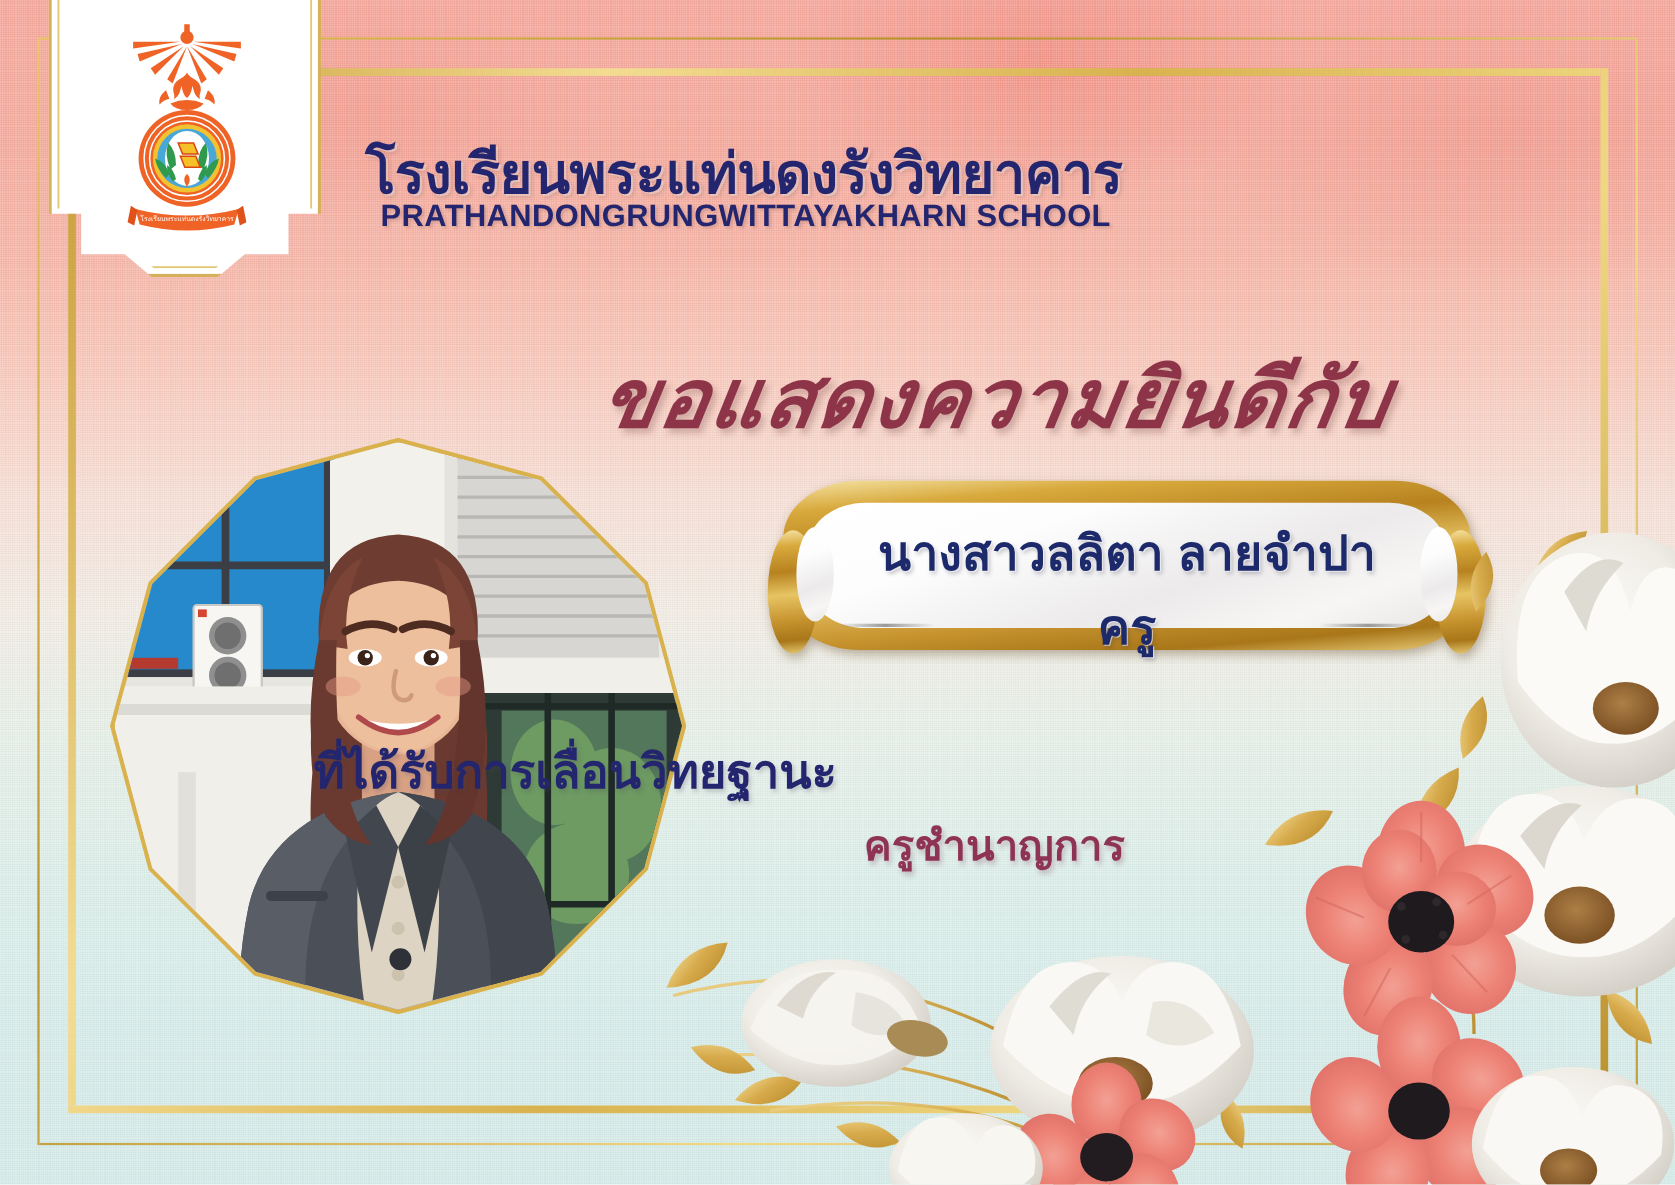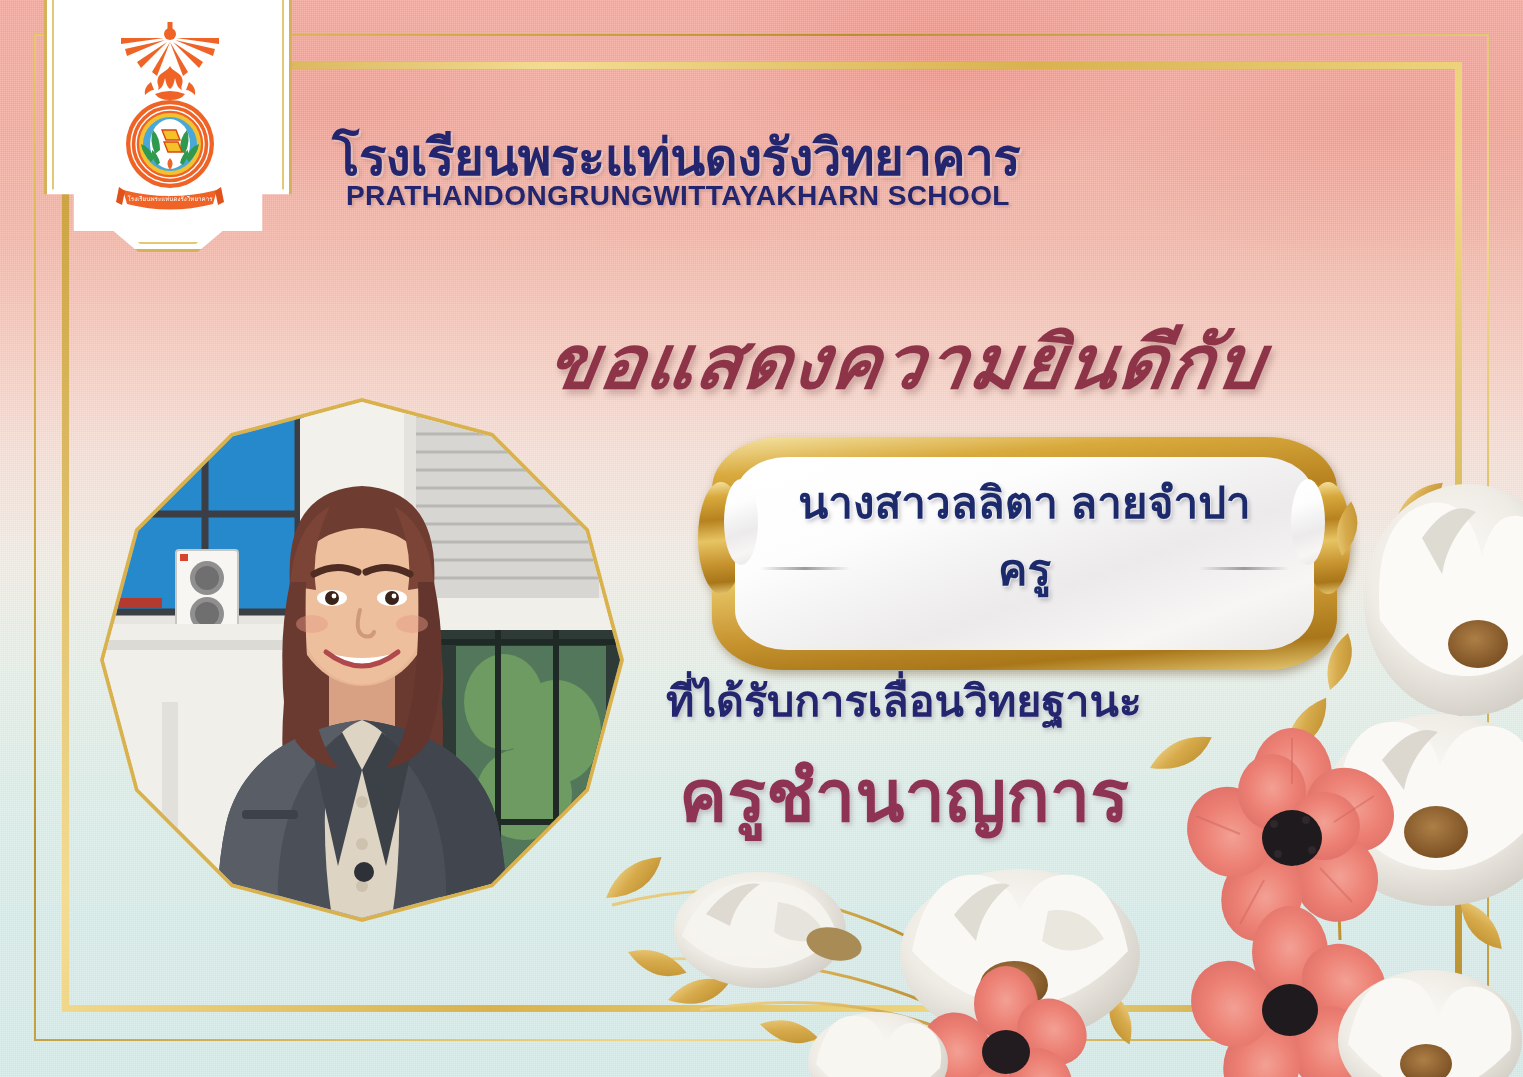--- a/index.html
+++ b/index.html
@@ -113,21 +113,21 @@
   }
   #photo{
     position:absolute;left:4px;top:4px;width:516px;height:516px;
     clip-path:polygon(50% 0%,75% 6.7%,93.3% 25%,100% 50%,93.3% 75%,75% 93.3%,
                       50% 100%,25% 93.3%,6.7% 75%,0% 50%,6.7% 25%,25% 6.7%);
     overflow:hidden;
   }
 
   
   #plaque{
-    position:absolute;left:712px;top:437px;width:625px;height:233px;
+    position:absolute;left:712px;top:437px;width:625px;height:154px;
   }
   .plaque-gold{
     position:absolute;inset:0;
     background:linear-gradient(175deg,#f6e5a8 0%,#d8a93c 14%,#b7821f 34%,
                #e7c463 52%,#c79430 72%,#a97619 88%,#e8cd78 100%);
     border-radius:70px/52px;
     filter:drop-shadow(2px 4px 5px rgba(90,60,20,.38));
   }
   .plaque-gold::before,.plaque-gold::after{
     content:"";position:absolute;width:46px;height:112px;top:45px;
@@ -159,28 +159,28 @@
   }
   .rule{
     position:absolute;top:130px;height:3px;width:90px;
     background:linear-gradient(90deg,rgba(150,150,150,0),#9a9a9a,rgba(150,150,150,0));
   }
   .rule.l{left:48px;}
   .rule.r{right:48px;}
 
   
   #promo-line{
-    position:absolute;left:0;top:667px;width:1523px;text-align:center;
+    position:absolute;left:0;top:667px;width:1523px;text-align:left;
     font-size:43px;font-weight:bold;color:#23256e;
     text-shadow:2px 3px 4px rgba(80,70,90,.25);
     padding-left:285px;box-sizing:border-box;white-space:nowrap;
   }
   #promo-rank{
     position:absolute;left:0;top:738px;width:1523px;text-align:center;
-    font-size:72px;font-weight:bold;color:#8e3354;
+    font-size:38px;font-weight:bold;color:#8e3354;
     text-shadow:2px 3px 5px rgba(110,60,80,.28);
     padding-left:285px;box-sizing:border-box;white-space:nowrap;
   }
 
   
   #florals{position:absolute;left:0;top:0;width:1523px;height:1077px;pointer-events:none;}
 </style>
 </head>
 <body>
 

